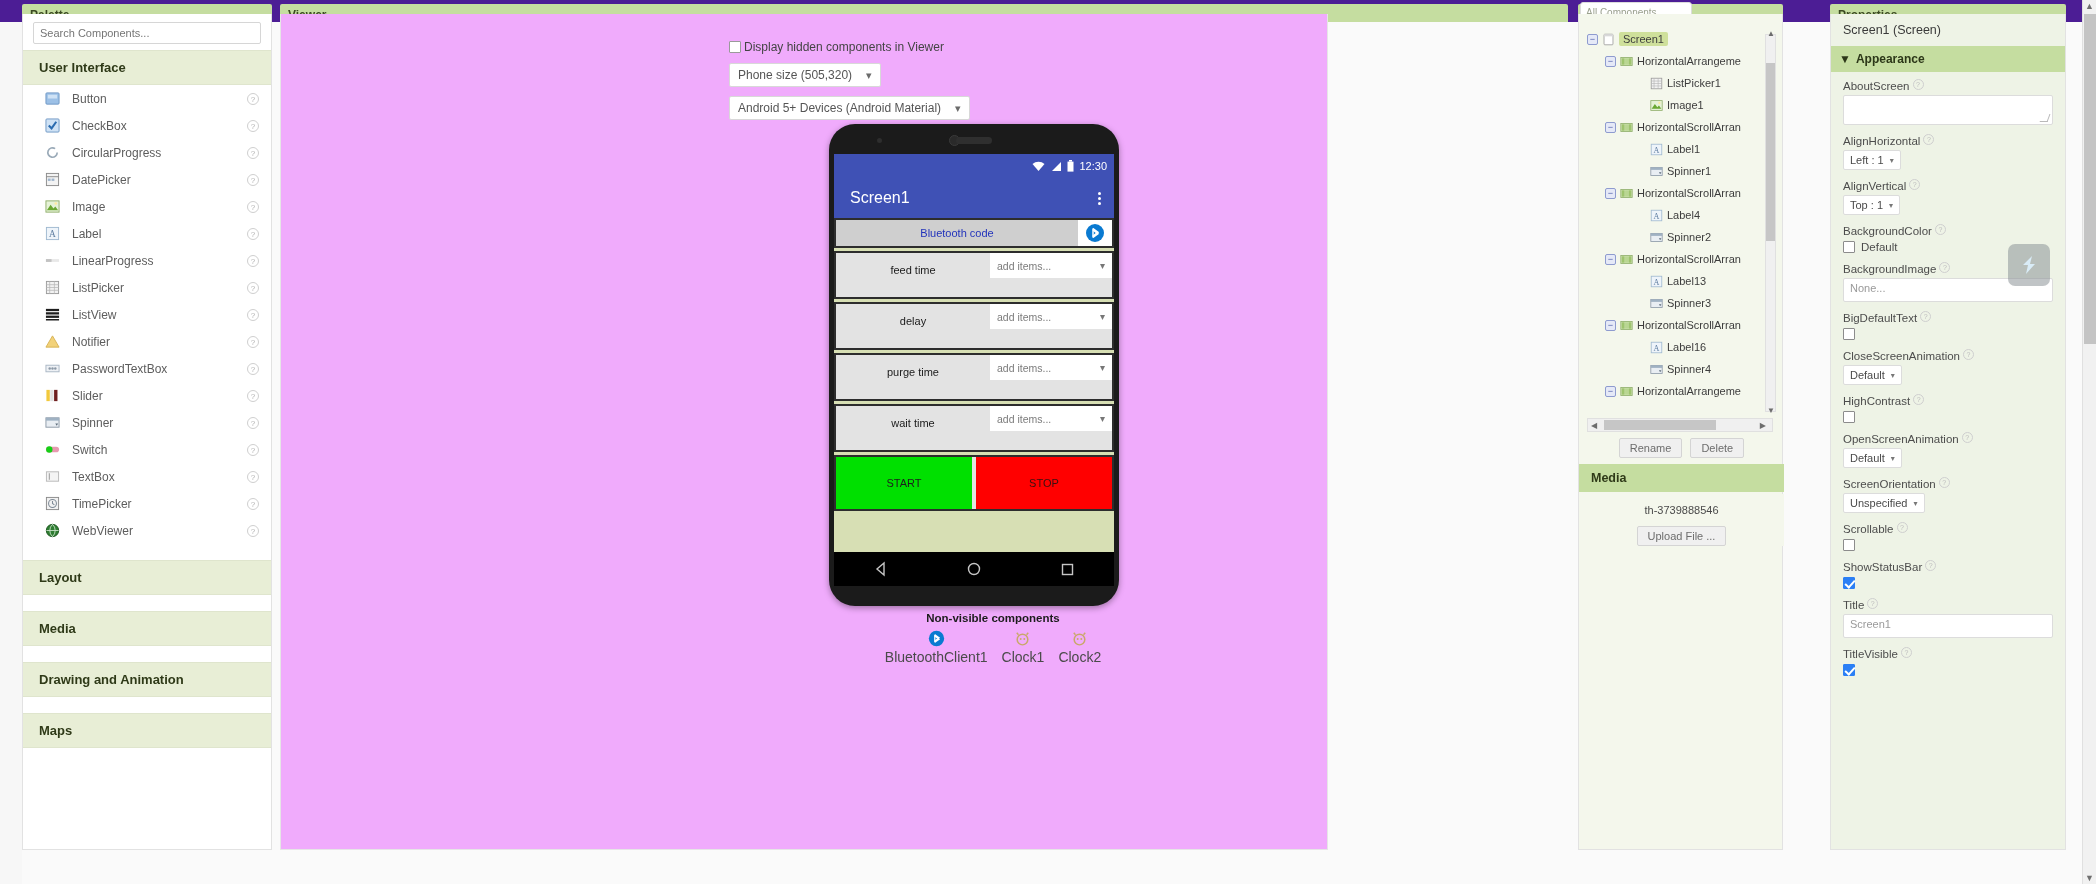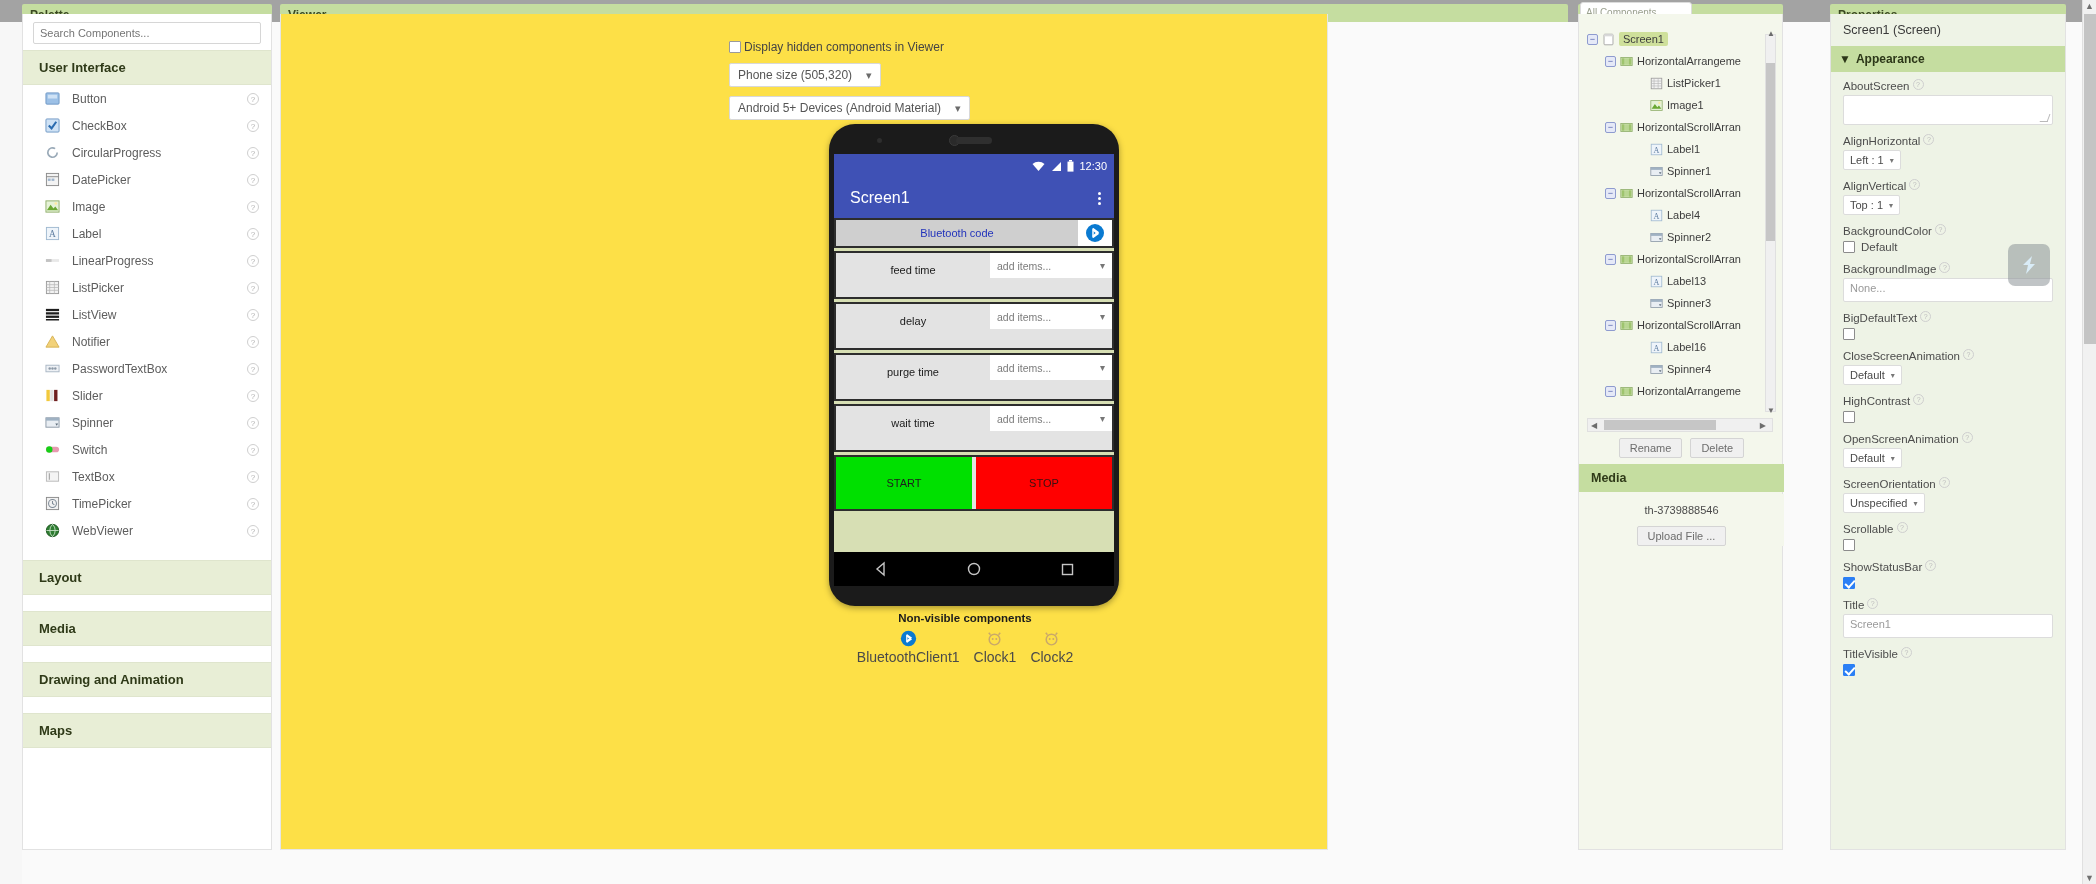--- a/index.html
+++ b/index.html
@@ -11,21 +11,21 @@
     background: #ffffff;
     font-family: "Liberation Sans", sans-serif;
   }
   #app {
     position: relative;
     width: 2096px; height: 884px;
     background: #fafafa;
   }
 
   
-  .top-strip { position:absolute; top:0; left:0; width:2096px; height:22px; background:#a3a3a3; }
+  .top-strip { position:absolute; top:0; left:0; width:2096px; height:22px; background:#4c1d95; }
   .hdr-bar {
     position:absolute; top:4px; height:18px;
     background:#c5dda0;
     border-radius:2px 2px 0 0;
     color:#3b4a22; font-size:12px; font-weight:bold;
     padding-left:8px; line-height:22px; overflow:hidden;
   }
   .hdr-palette  { left:22px;  width:250px; }
   .hdr-viewer   { left:280px; width:1288px; }
   .hdr-comps    { left:1578px; width:205px; }
@@ -63,21 +63,21 @@
   }
   .comp-name { flex:1 1 auto; white-space:nowrap; overflow:hidden; }
   .help-q {
     width:12px; height:12px; border:1px solid #cfcfcf; border-radius:50%;
     font-size:8px; color:#b3b3b3; text-align:center; line-height:11px; flex:0 0 12px;
   }
 
   
   .viewer {
     position:absolute; top:14px; left:280px; width:1048px; height:836px;
-    background:#fde047; border:1px solid #e6e6e6; border-top:none;
+    background:#f0abfc; border:1px solid #e6e6e6; border-top:none;
     overflow:hidden;
   }
   .viewer-controls { position:absolute; top:26px; left:448px; width:420px; }
   .chk-row { display:flex; align-items:center; font-size:12px; color:#444; margin-bottom:9px; }
   .chk-box {
     width:12px; height:12px; border:1px solid #9a9a9a; background:#fff;
     margin-right:3px; border-radius:1px; flex:0 0 12px;
   }
   .sel-box {
     display:inline-flex; align-items:center; justify-content:space-between;
@@ -156,21 +156,21 @@
     font-size:11px; color:#3a1010;
   }
 
   .nav-bar {
     position:absolute; top:428px; left:5px; width:280px; height:34px;
     background:#000; display:flex; align-items:center; justify-content:space-around;
   }
   .nav-bar svg { opacity:.85; }
 
   .nvc {
-    position:absolute; top:598px; left:539px; width:290px;
+    position:absolute; top:598px; left:567px; width:290px;
     text-align:center;
   }
   .nvc-title { font-size:11.5px; font-weight:bold; color:#1c1c1c; margin-bottom:6px; }
   .nvc-items { display:flex; justify-content:center; gap:14px; }
   .nvc-item { display:flex; flex-direction:column; align-items:center; width:auto; }
   .nvc-ico { height:17px; display:flex; align-items:center; justify-content:center; margin-bottom:2px; }
   .nvc-lbl { font-size:14px; color:#4a4a4a; white-space:nowrap; }
 
   
   .comps {

